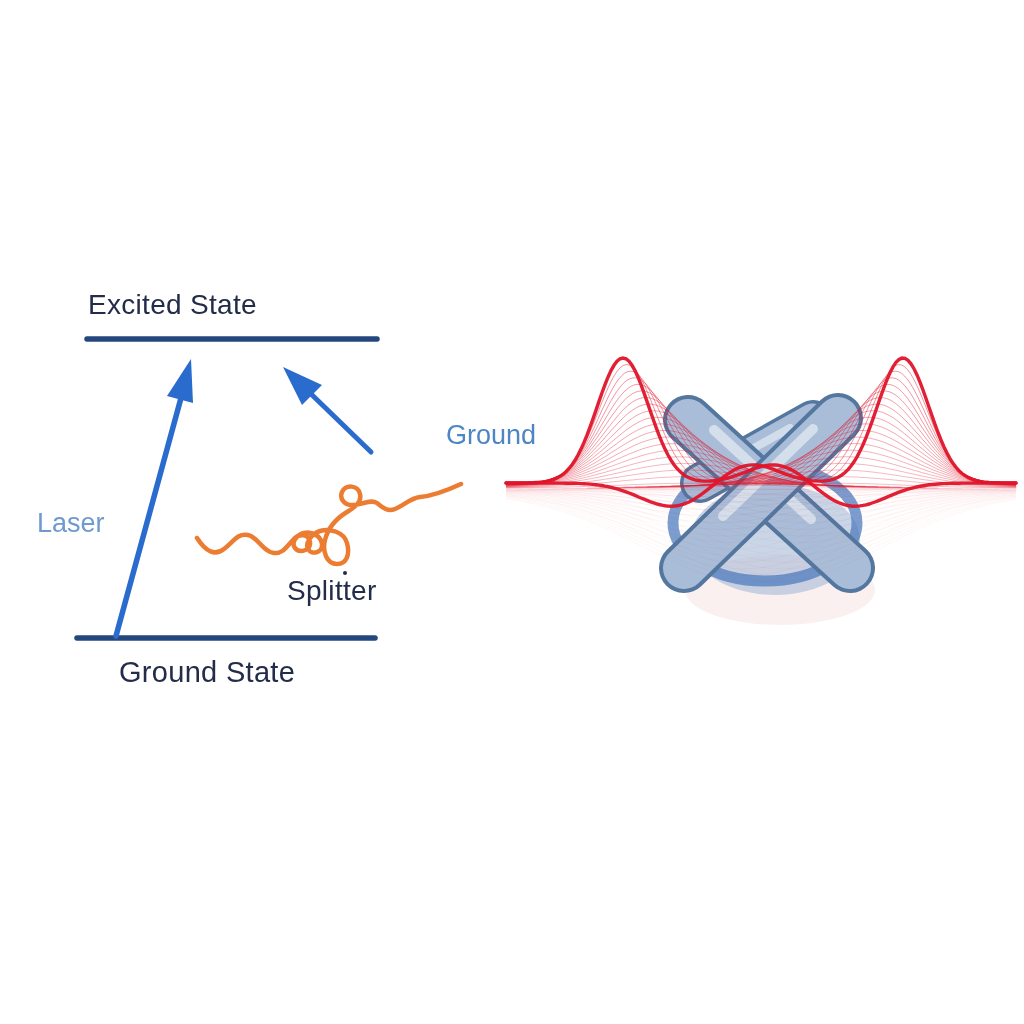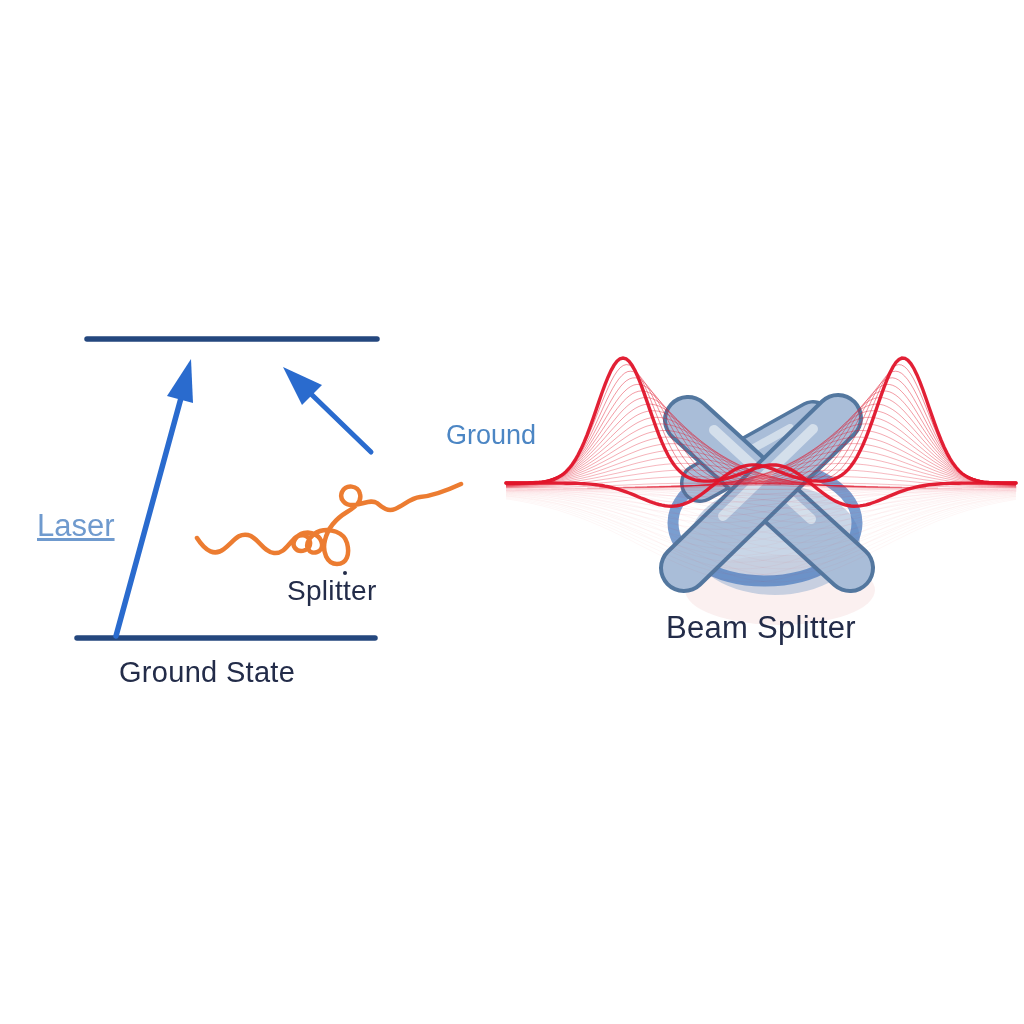--- a/index.html
+++ b/index.html
@@ -6,21 +6,21 @@
   body{
     width:1024px;height:1024px;background:#ffffff;overflow:hidden;
     font-family:"Liberation Sans", sans-serif;position:relative;
   }
   .canvas{position:absolute;inset:0;width:1024px;height:1024px;}
   svg.art{position:absolute;left:0;top:0;width:1024px;height:1024px;}
   .lbl{position:absolute;white-space:nowrap;line-height:1;user-select:none;}
   .lbl-state{color:var(--state-text);font-weight:400;letter-spacing:.3px;}
   .lbl-excited{left:88px;top:291px;font-size:28px;}
   .lbl-ground{left:119px;top:658px;font-size:29px;text-align:center;}
-  .lbl-laser{left:37px;top:510px;font-size:31px;color:var(--laser-text);text-decoration:underline;}
+  .lbl-laser{left:37px;top:510px;font-size:27px;color:var(--laser-text);}
   .lbl-phonon{left:446px;top:422px;font-size:27px;color:var(--phonon-text);}
   .lbl-infertion{left:287px;top:577px;font-size:28px;}
   .lbl-beamsplitter{left:666px;top:612px;font-size:31px;letter-spacing:.3px;}
   .stray-dot{position:absolute;left:343px;top:571px;width:4px;height:4px;border-radius:50%;
     background:var(--state-text);}
 </style>
 </head>
 <body style="--state-text: #232c49; --level-line: #24477e; --laser: #2a6bce; --laser-text: #6f9ace; --phonon-text: #4c86c4; --phonon-wave: #ec7c31; --bar-fill: #a9bdd8; --bar-outline: #53779f; --bar-highlight: #d9e3ee; --ring: #4d7ec0; --sphere: #9db5d3; --faint-pink: #efb9bc;">
 
 <div class="canvas">
@@ -162,19 +162,19 @@
           <polyline points="506.0,494.7 509.0,494.9 512.0,495.2 515.0,495.4 518.0,495.7 521.0,496.0 524.0,496.3 527.0,496.6 530.0,497.0 533.0,497.3 536.0,497.7 539.0,498.1 542.0,498.5 545.0,499.0 548.0,499.4 551.0,499.9 554.0,500.4 557.0,501.0 560.0,501.5 563.0,502.1 566.0,502.7 569.0,503.4 572.0,504.0 575.0,504.7 578.0,505.5 581.0,506.2 584.0,507.0 587.0,507.8 590.0,508.7 593.0,509.5 596.0,510.4 599.0,511.4 602.0,512.3 605.0,513.3 608.0,514.4 611.0,515.4 614.0,516.5 617.0,517.6 620.0,518.8 623.0,519.9 626.0,521.1 629.0,522.3 632.0,523.6 635.0,524.9 638.0,526.1 641.0,527.5 644.0,528.8 647.0,530.1 650.0,531.5 653.0,532.9 656.0,534.3 659.0,535.7 662.0,537.1 665.0,538.6 668.0,540.0 671.0,541.4 674.0,542.9 677.0,544.3 680.0,545.8 683.0,547.2 686.0,548.6 689.0,550.0 692.0,551.4 695.0,552.8 698.0,554.2 701.0,555.5 704.0,556.9 707.0,558.2 710.0,559.4 713.0,560.7 716.0,561.9 719.0,563.0 722.0,564.2 725.0,565.2 728.0,566.3 731.0,567.3 734.0,568.2 737.0,569.1 740.0,570.0 743.0,570.7 746.0,571.5 749.0,572.2 752.0,572.8 755.0,573.3 758.0,573.8 761.0,574.2 764.0,574.6 767.0,574.9 770.0,575.1 773.0,575.3 776.0,575.4 779.0,575.4 782.0,575.4 785.0,575.3 788.0,575.1 791.0,574.9 794.0,574.5 797.0,574.2 800.0,573.7 803.0,573.2 806.0,572.7 809.0,572.1 812.0,571.4 815.0,570.6 818.0,569.8 821.0,569.0 824.0,568.1 827.0,567.1 830.0,566.1 833.0,565.1 836.0,564.0 839.0,562.8 842.0,561.7 845.0,560.5 848.0,559.2 851.0,558.0 854.0,556.7 857.0,555.3 860.0,554.0 863.0,552.6 866.0,551.2 869.0,549.8 872.0,548.4 875.0,547.0 878.0,545.5 881.0,544.1 884.0,542.7 887.0,541.2 890.0,539.8 893.0,538.3 896.0,536.9 899.0,535.5 902.0,534.1 905.0,532.7 908.0,531.3 911.0,529.9 914.0,528.6 917.0,527.3 920.0,525.9 923.0,524.7 926.0,523.4 929.0,522.1 932.0,520.9 935.0,519.7 938.0,518.6 941.0,517.4 944.0,516.3 947.0,515.3 950.0,514.2 953.0,513.2 956.0,512.2 959.0,511.2 962.0,510.3 965.0,509.4 968.0,508.5 971.0,507.7 974.0,506.9 977.0,506.1 980.0,505.3 983.0,504.6 986.0,503.9 989.0,503.3 992.0,502.6 995.0,502.0 998.0,501.4 1001.0,500.9 1004.0,500.3 1007.0,499.8 1010.0,499.3 1013.0,498.9 1016.0,498.4 " fill="none" stroke="#e0142a" stroke-width="0.7" opacity="0.05"></polyline>
           <polyline points="506.0,496.0 509.0,496.3 512.0,496.6 515.0,497.0 518.0,497.3 521.0,497.7 524.0,498.0 527.0,498.4 530.0,498.9 533.0,499.3 536.0,499.8 539.0,500.3 542.0,500.8 545.0,501.3 548.0,501.9 551.0,502.5 554.0,503.1 557.0,503.7 560.0,504.4 563.0,505.1 566.0,505.8 569.0,506.6 572.0,507.4 575.0,508.2 578.0,509.1 581.0,509.9 584.0,510.8 587.0,511.8 590.0,512.8 593.0,513.8 596.0,514.8 599.0,515.9 602.0,516.9 605.0,518.1 608.0,519.2 611.0,520.4 614.0,521.6 617.0,522.9 620.0,524.1 623.0,525.4 626.0,526.7 629.0,528.1 632.0,529.5 635.0,530.8 638.0,532.3 641.0,533.7 644.0,535.1 647.0,536.6 650.0,538.1 653.0,539.5 656.0,541.0 659.0,542.6 662.0,544.1 665.0,545.6 668.0,547.1 671.0,548.6 674.0,550.1 677.0,551.6 680.0,553.1 683.0,554.6 686.0,556.1 689.0,557.5 692.0,559.0 695.0,560.4 698.0,561.8 701.0,563.2 704.0,564.5 707.0,565.8 710.0,567.1 713.0,568.3 716.0,569.5 719.0,570.7 722.0,571.8 725.0,572.9 728.0,573.9 731.0,574.8 734.0,575.7 737.0,576.6 740.0,577.4 743.0,578.1 746.0,578.8 749.0,579.4 752.0,580.0 755.0,580.5 758.0,580.9 761.0,581.2 764.0,581.5 767.0,581.8 770.0,581.9 773.0,582.0 776.0,582.0 779.0,581.9 782.0,581.8 785.0,581.6 788.0,581.4 791.0,581.0 794.0,580.6 797.0,580.2 800.0,579.6 803.0,579.0 806.0,578.4 809.0,577.6 812.0,576.9 815.0,576.0 818.0,575.1 821.0,574.2 824.0,573.2 827.0,572.1 830.0,571.1 833.0,569.9 836.0,568.7 839.0,567.5 842.0,566.2 845.0,564.9 848.0,563.6 851.0,562.3 854.0,560.9 857.0,559.5 860.0,558.0 863.0,556.6 866.0,555.1 869.0,553.6 872.0,552.1 875.0,550.6 878.0,549.1 881.0,547.6 884.0,546.1 887.0,544.6 890.0,543.1 893.0,541.5 896.0,540.0 899.0,538.6 902.0,537.1 905.0,535.6 908.0,534.2 911.0,532.7 914.0,531.3 917.0,529.9 920.0,528.5 923.0,527.2 926.0,525.9 929.0,524.6 932.0,523.3 935.0,522.0 938.0,520.8 941.0,519.6 944.0,518.5 947.0,517.3 950.0,516.2 953.0,515.1 956.0,514.1 959.0,513.1 962.0,512.1 965.0,511.2 968.0,510.2 971.0,509.3 974.0,508.5 977.0,507.7 980.0,506.9 983.0,506.1 986.0,505.3 989.0,504.6 992.0,504.0 995.0,503.3 998.0,502.7 1001.0,502.1 1004.0,501.5 1007.0,501.0 1010.0,500.4 1013.0,499.9 1016.0,499.5 " fill="none" stroke="#e0142a" stroke-width="0.7" opacity="0.05"></polyline>
         </g>
       <g id="envelopes">
           <polyline points="506.0,483.0 509.0,483.0 512.0,483.0 515.0,483.0 518.0,483.0 521.0,482.9 524.0,482.9 527.0,482.9 530.0,482.8 533.0,482.7 536.0,482.5 539.0,482.3 542.0,482.0 545.0,481.6 548.0,481.1 551.0,480.3 554.0,479.3 557.0,478.0 560.0,476.4 563.0,474.3 566.0,471.7 569.0,468.5 572.0,464.7 575.0,460.3 578.0,455.0 581.0,449.1 584.0,442.4 587.0,435.1 590.0,427.1 593.0,418.8 596.0,410.1 599.0,401.4 602.0,392.8 605.0,384.6 608.0,377.2 611.0,370.6 614.0,365.3 617.0,361.3 620.0,358.8 623.0,358.0 626.0,358.8 629.0,361.3 632.0,365.3 635.0,370.6 638.0,377.2 641.0,384.6 644.0,392.8 647.0,401.4 650.0,410.1 653.0,418.8 656.0,427.1 659.0,435.1 662.0,442.4 665.0,449.1 668.0,455.0 671.0,460.2 674.0,464.7 677.0,468.5 680.0,471.6 683.0,474.1 686.0,476.2 689.0,477.8 692.0,479.0 695.0,479.9 698.0,480.5 701.0,480.9 704.0,481.1 707.0,481.1 710.0,481.0 713.0,480.8 716.0,480.4 719.0,480.0 722.0,479.4 725.0,478.8 728.0,478.0 731.0,477.2 734.0,476.2 737.0,475.2 740.0,474.1 743.0,473.0 746.0,471.9 749.0,470.7 752.0,469.6 755.0,468.5 758.0,467.5 761.0,466.6 764.0,465.9 767.0,465.4 770.0,465.0 773.0,464.9 776.0,465.0 779.0,465.4 782.0,466.1 785.0,467.0 788.0,468.2 791.0,469.6 794.0,471.3 797.0,473.1 800.0,475.2 803.0,477.4 806.0,479.7 809.0,482.1 812.0,484.5 815.0,486.9 818.0,489.3 821.0,491.7 824.0,493.9 827.0,496.0 830.0,498.0 833.0,499.8 836.0,501.4 839.0,502.8 842.0,503.9 845.0,504.8 848.0,505.5 851.0,506.0 854.0,506.2 857.0,506.1 860.0,505.9 863.0,505.4 866.0,504.8 869.0,504.0 872.0,503.0 875.0,502.0 878.0,500.8 881.0,499.6 884.0,498.4 887.0,497.1 890.0,495.8 893.0,494.6 896.0,493.4 899.0,492.2 902.0,491.1 905.0,490.1 908.0,489.2 911.0,488.3 914.0,487.6 917.0,486.9 920.0,486.2 923.0,485.7 926.0,485.2 929.0,484.8 932.0,484.5 935.0,484.2 938.0,484.0 941.0,483.8 944.0,483.6 947.0,483.5 950.0,483.4 953.0,483.3 956.0,483.2 959.0,483.2 962.0,483.1 965.0,483.1 968.0,483.1 971.0,483.1 974.0,483.0 977.0,483.0 980.0,483.0 983.0,483.0 986.0,483.0 989.0,483.0 992.0,483.0 995.0,483.0 998.0,483.0 1001.0,483.0 1004.0,483.0 1007.0,483.0 1010.0,483.0 1013.0,483.0 1016.0,483.0 " fill="none" stroke="#e0142a" stroke-width="3.4" opacity="0.95" stroke-linecap="round"></polyline>
           <polyline points="506.0,483.0 509.0,483.0 512.0,483.0 515.0,483.0 518.0,483.0 521.0,483.0 524.0,483.0 527.0,483.0 530.0,483.0 533.0,483.0 536.0,483.0 539.0,483.0 542.0,483.0 545.0,483.0 548.0,483.0 551.0,483.0 554.0,483.0 557.0,483.1 560.0,483.1 563.0,483.1 566.0,483.2 569.0,483.2 572.0,483.3 575.0,483.3 578.0,483.4 581.0,483.6 584.0,483.7 587.0,483.9 590.0,484.1 593.0,484.4 596.0,484.7 599.0,485.1 602.0,485.5 605.0,486.1 608.0,486.6 611.0,487.3 614.0,488.1 617.0,488.9 620.0,489.8 623.0,490.8 626.0,491.9 629.0,493.0 632.0,494.2 635.0,495.4 638.0,496.7 641.0,498.0 644.0,499.2 647.0,500.4 650.0,501.6 653.0,502.7 656.0,503.7 659.0,504.5 662.0,505.2 665.0,505.7 668.0,506.1 671.0,506.2 674.0,506.0 677.0,505.7 680.0,505.1 683.0,504.3 686.0,503.2 689.0,501.9 692.0,500.4 695.0,498.6 698.0,496.7 701.0,494.6 704.0,492.4 707.0,490.1 710.0,487.7 713.0,485.3 716.0,482.9 719.0,480.5 722.0,478.1 725.0,475.9 728.0,473.8 731.0,471.9 734.0,470.1 737.0,468.6 740.0,467.3 743.0,466.3 746.0,465.6 749.0,465.1 752.0,464.9 755.0,464.9 758.0,465.2 761.0,465.7 764.0,466.4 767.0,467.2 770.0,468.2 773.0,469.2 776.0,470.3 779.0,471.5 782.0,472.6 785.0,473.8 788.0,474.9 791.0,475.9 794.0,476.9 797.0,477.7 800.0,478.5 803.0,479.2 806.0,479.8 809.0,480.3 812.0,480.7 815.0,480.9 818.0,481.1 821.0,481.1 824.0,481.0 827.0,480.6 830.0,480.1 833.0,479.3 836.0,478.2 839.0,476.8 842.0,474.9 845.0,472.5 848.0,469.6 851.0,466.0 854.0,461.8 857.0,456.8 860.0,451.1 863.0,444.7 866.0,437.6 869.0,429.8 872.0,421.6 875.0,413.0 878.0,404.3 881.0,395.6 884.0,387.3 887.0,379.6 890.0,372.7 893.0,366.9 896.0,362.4 899.0,359.5 902.0,358.1 905.0,358.4 908.0,360.3 911.0,363.8 914.0,368.7 917.0,374.9 920.0,382.1 923.0,390.0 926.0,398.5 929.0,407.2 932.0,415.9 935.0,424.4 938.0,432.5 941.0,440.0 944.0,446.9 947.0,453.1 950.0,458.6 953.0,463.3 956.0,467.3 959.0,470.7 962.0,473.5 965.0,475.7 968.0,477.5 971.0,478.9 974.0,480.0 977.0,480.8 980.0,481.4 983.0,481.9 986.0,482.2 989.0,482.5 992.0,482.6 995.0,482.8 998.0,482.8 1001.0,482.9 1004.0,482.9 1007.0,483.0 1010.0,483.0 1013.0,483.0 1016.0,483.0 " fill="none" stroke="#e0142a" stroke-width="3.4" opacity="0.95" stroke-linecap="round"></polyline>
         </g>
     </g>
   </svg>
 
+  <div class="lbl lbl-state lbl-excited">Excited State</div>
   <div class="lbl lbl-state lbl-ground">Ground State</div>
   <div class="lbl lbl-laser">Laser</div>
   <div class="lbl lbl-phonon">Ground</div>
   <div class="lbl lbl-state lbl-infertion">Splitter</div>
   <div class="stray-dot"></div>
-  <div class="lbl lbl-state lbl-beamsplitter">Beam Splitter</div>
 </div>
 
 </body></html>

